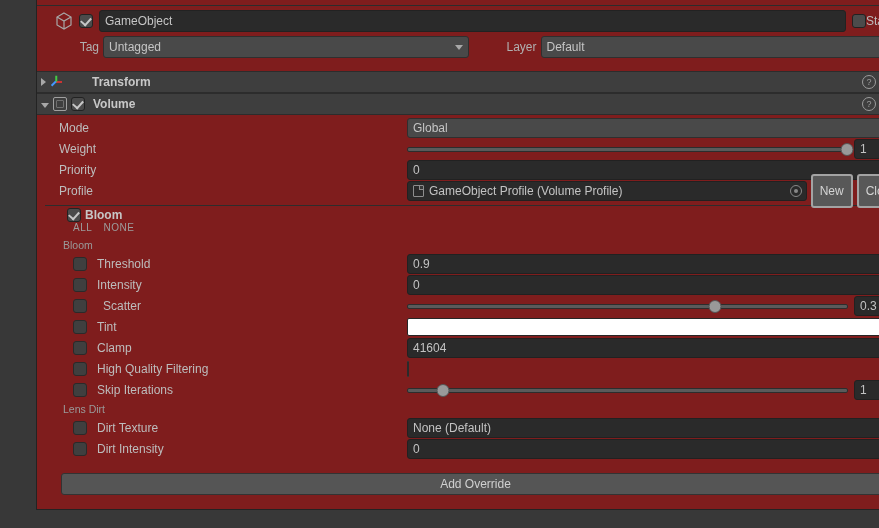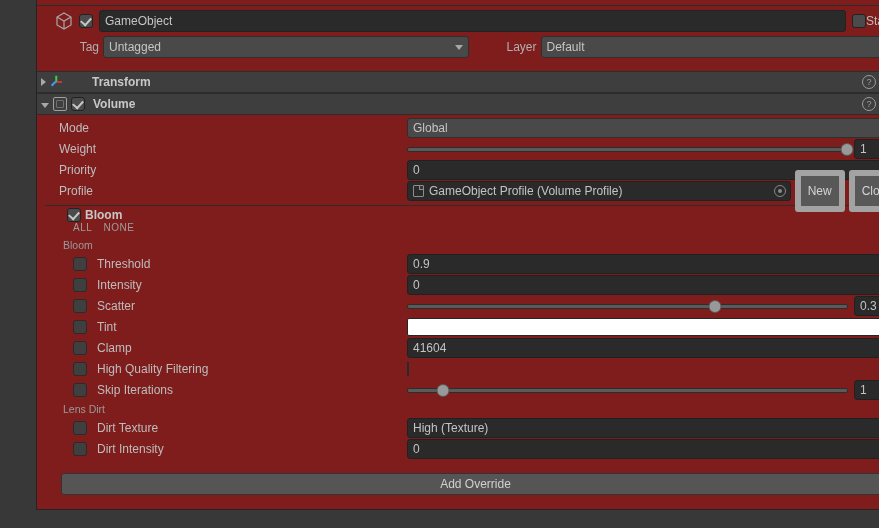--- a/index.html
+++ b/index.html
@@ -208,21 +208,21 @@
     box-sizing:border-box;
     display:flex;align-items:center;justify-content:center;
   }
   .obj-field .picker::after{content:"";width:4px;height:4px;background:#888;border-radius:50%;}
   .target-icon{
     width:12px;height:12px;border:1px solid #888;border-radius:50%;box-sizing:border-box;
     display:flex;align-items:center;justify-content:center;
   }
   .target-icon::after{content:"";width:4px;height:4px;background:#888;border-radius:50%;}
   .btn{
-    background:#585858;border:6px solid #a3a3a3;border-radius:3px;
+    background:#585858;border:2px solid #a3a3a3;border-radius:3px;
     color:#d4d4d4;padding:8px 7px;height:14px;line-height:14px;margin-left:2px;
     cursor:default;
   }
   .empty-check{
     width:14px;height:14px;background:#4a4a4a;border:1px solid #2a2a2a;border-radius:3px;
   }
   .add-override{
     margin:14px 16px 10px 16px;
     background:#555;border:1px solid #333;border-radius:3px;
     text-align:center;padding:3px 0;color:#d0d0d0;
@@ -384,21 +384,21 @@
       <div class="plabel indent2" style="display:flex;align-items:center;padding-left:28px;">
         <span class="ovr-chk"></span>
         <span>Intensity</span>
       </div>
       <div class="pfield">
           <div class="val-field">0</div>
         </div>
     </div>
 
     <div class="prop-row">
-      <div class="plabel indent2" style="display:flex;align-items:flex-start;padding-left:28px;">
+      <div class="plabel indent2" style="display:flex;align-items:flex-start;padding-left:28px;gap:6px;">
         <span class="ovr-chk"></span>
         <span>Scatter</span>
       </div>
       <div class="pfield slider-wrap">
         <div class="slider-track">
           <div class="slider-thumb" style="left:70%;"></div>
         </div>
         <div class="val-field slider-val">0.3</div>
       </div>
     </div>
@@ -451,21 +451,21 @@
 
     <div class="grouplabel">Lens Dirt</div>
 
     <div class="prop-row">
       <div class="plabel indent2" style="display:flex;align-items:center;padding-left:28px;">
         <span class="ovr-chk"></span>
         <span>Dirt Texture</span>
       </div>
       <div class="pfield">
         <div class="obj-field">
-          <span>High (Texture)</span>
+          <span>None (Default)</span>
           <span class="picker"></span>
         </div>
       </div>
     </div>
 
     <div class="prop-row">
       <div class="plabel indent2" style="display:flex;align-items:center;padding-left:28px;">
         <span class="ovr-chk"></span>
         <span>Dirt Intensity</span>
       </div>

